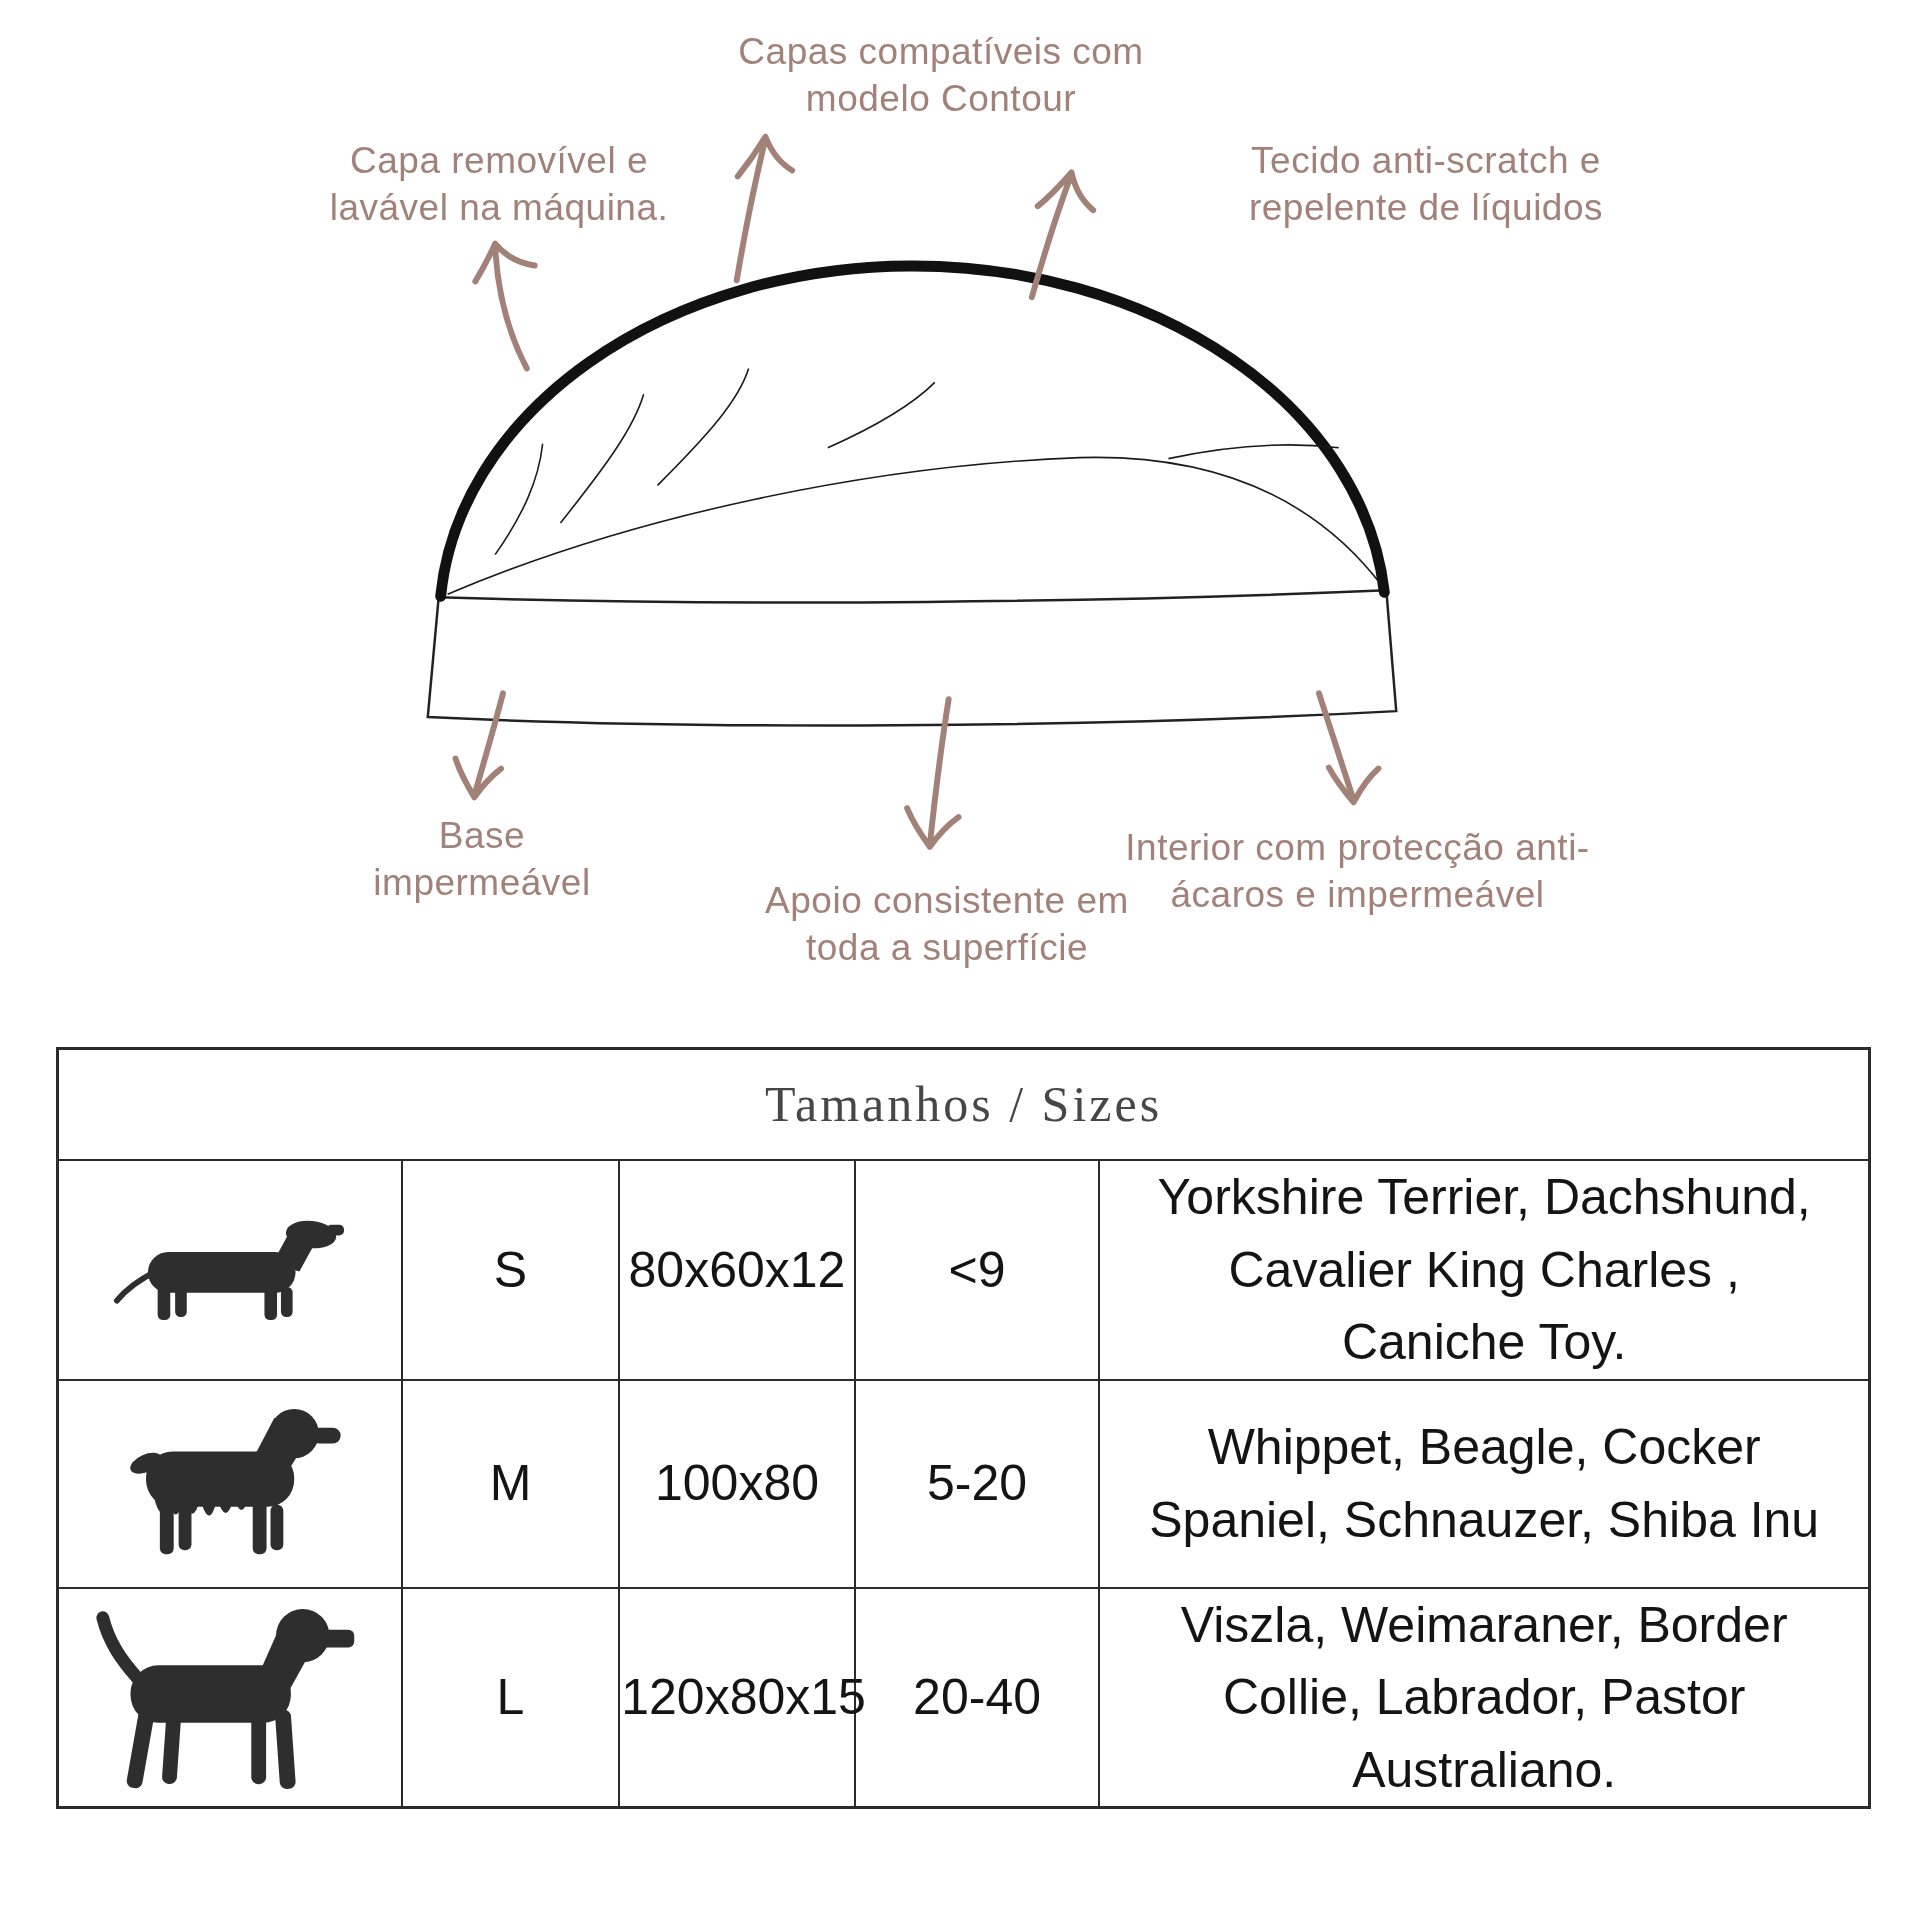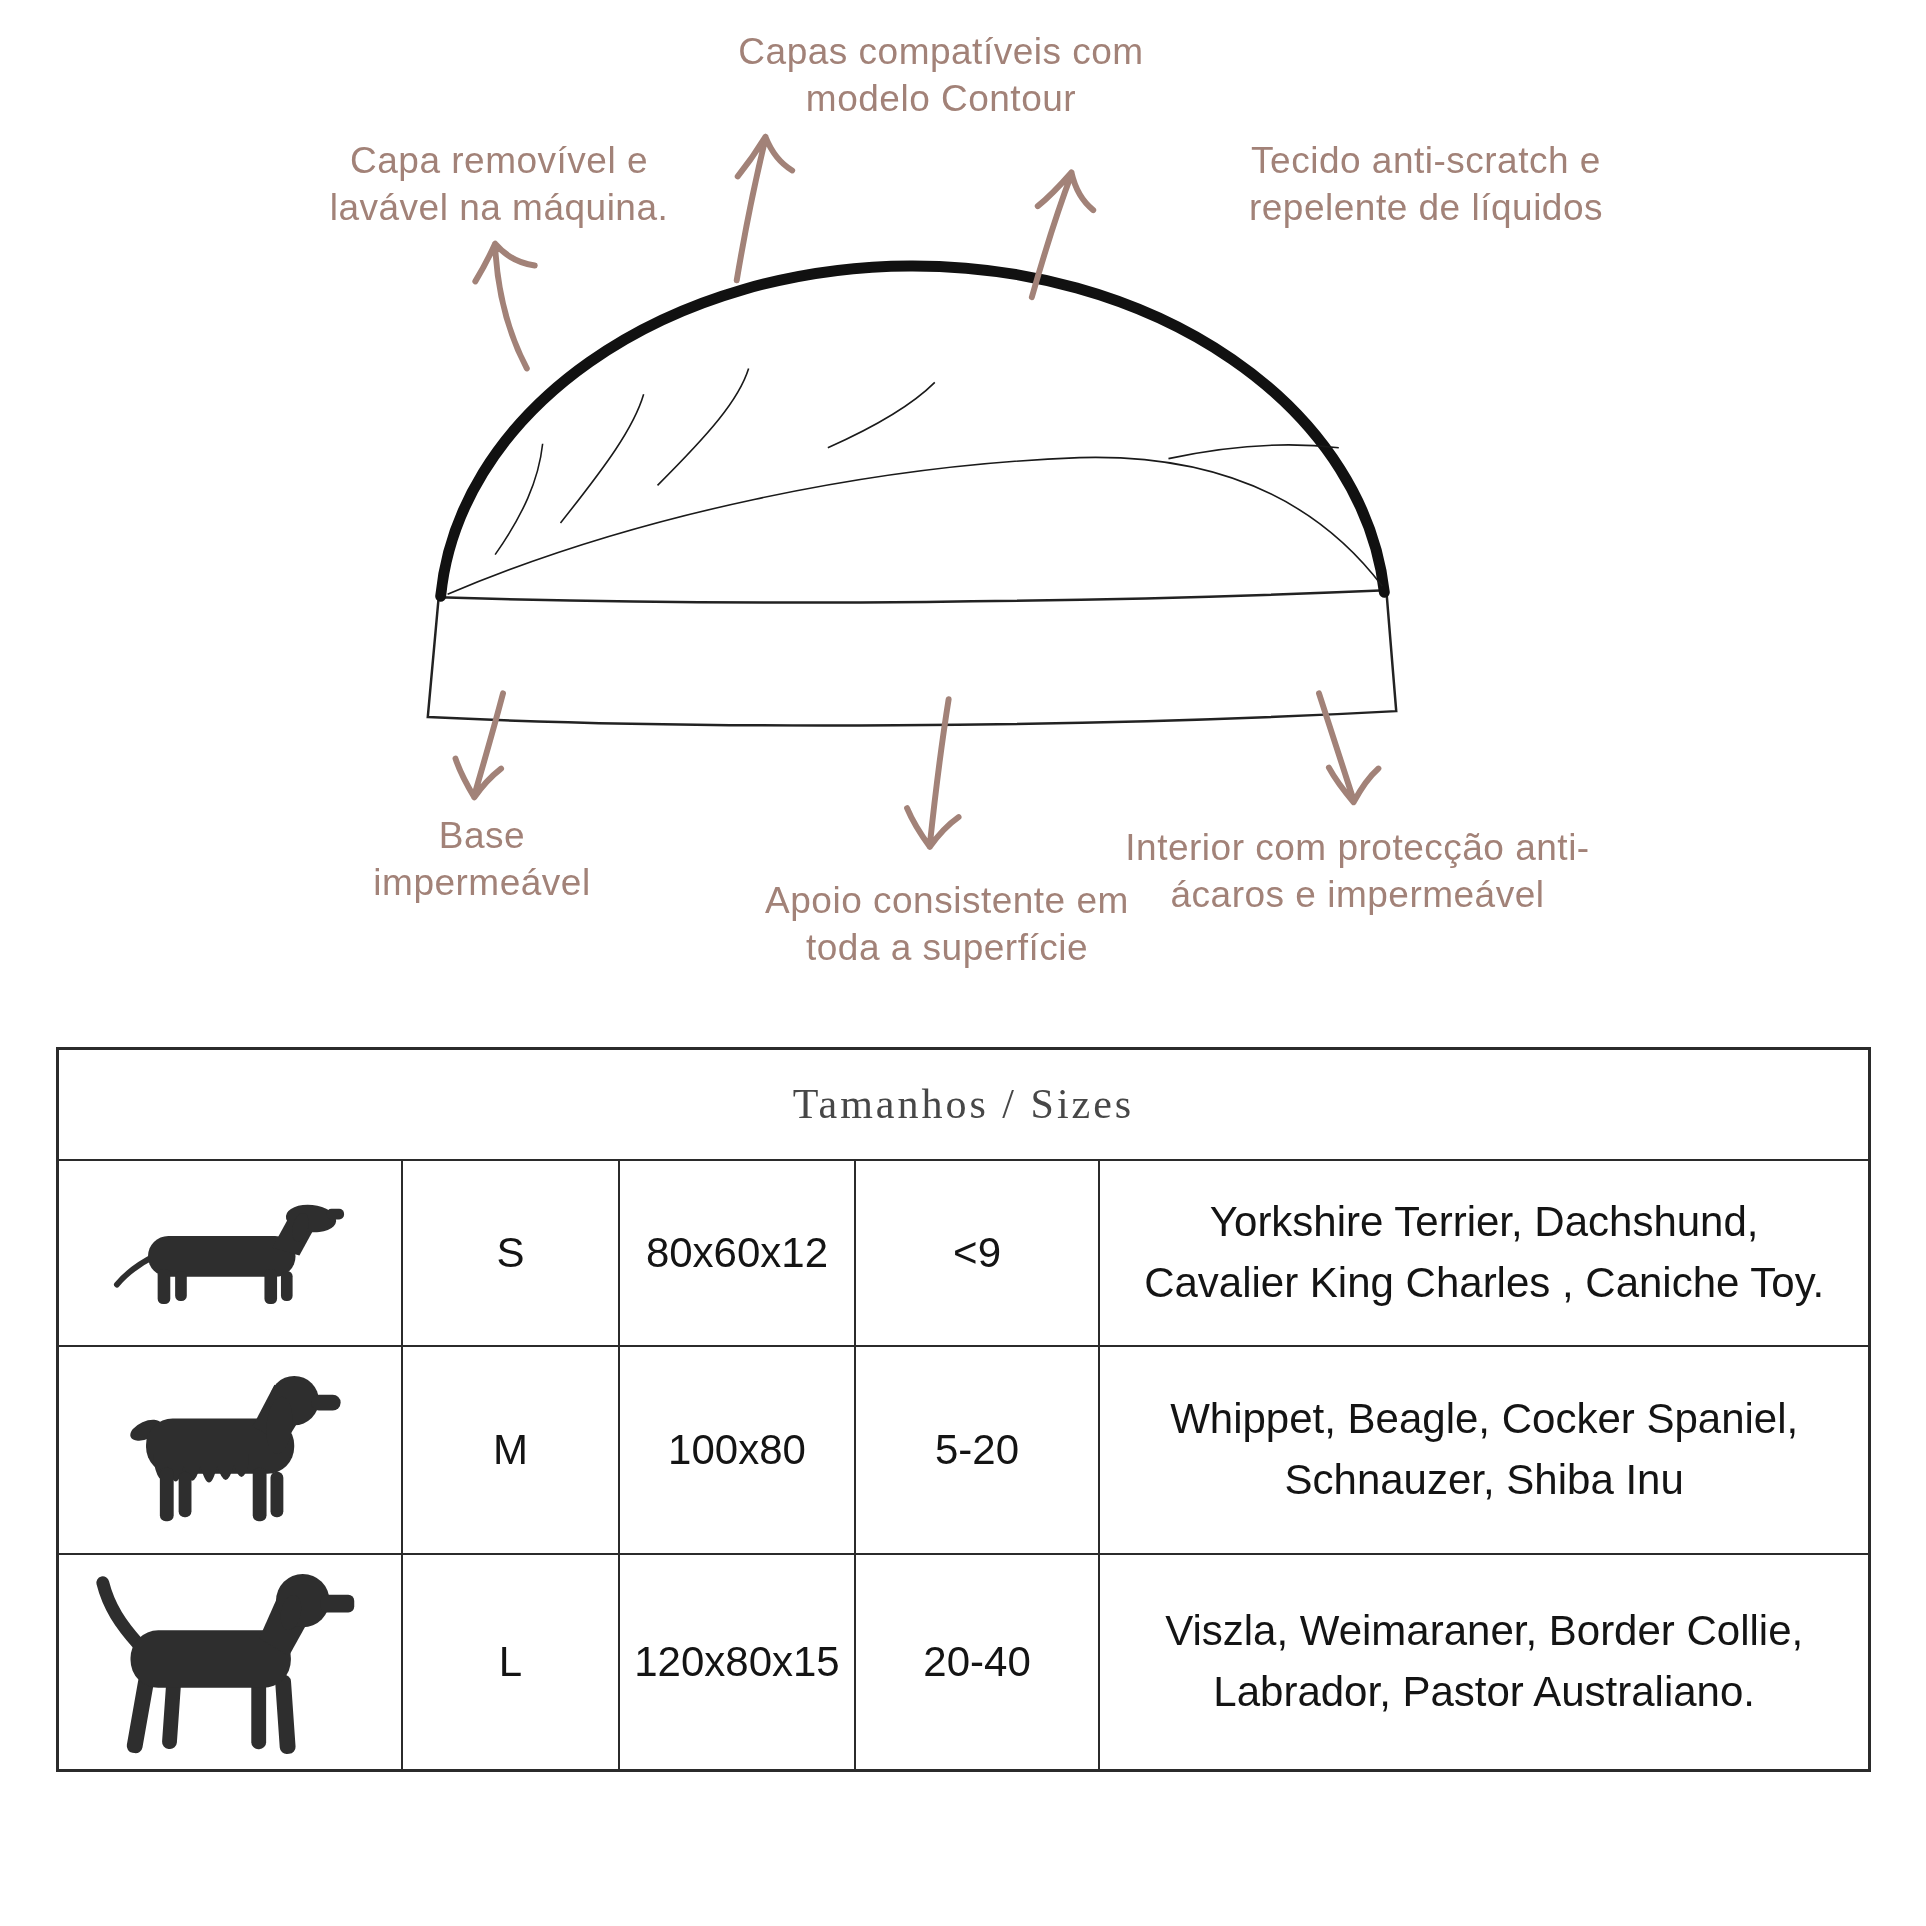--- a/index.html
+++ b/index.html
@@ -16,21 +16,21 @@
   .ann.tl{left:325px;top:137px;width:348px;}
   .ann.tr{left:1216px;top:137px;width:420px;}
   .ann.bl{left:361px;top:812px;width:242px;}
   .ann.bc{left:752px;top:877px;width:390px;}
   .ann.br{left:1122px;top:824px;width:471px;}
 
   
   table.sizes{position:absolute;left:56px;top:1047px;width:1815px;
               border-collapse:collapse;table-layout:fixed;color:#141414;}
   table.sizes td{border:2px solid #2b2b2b;text-align:center;vertical-align:middle;
-                 font-size:42px;line-height:1.45;}
+                 font-size:50px;line-height:1.45;}
   table.sizes{border:3px solid #2b2b2b;}
   td.title-cell{height:107px;font-family:"Liberation Serif","DejaVu Serif",serif;
                 font-size:65px;color:#474747;letter-spacing:3px;
                 border-bottom:7px double #2b2b2b;}
   tr.head-row td{height:127px;font-size:38px;}
   tr.row-s td{height:182px;}
   tr.row-m td{height:204px;}
   tr.row-l td{height:212px;}
   td.breeds{padding:0 34px;margin-top:24px;}
   td.icon-cell{padding:0;}

